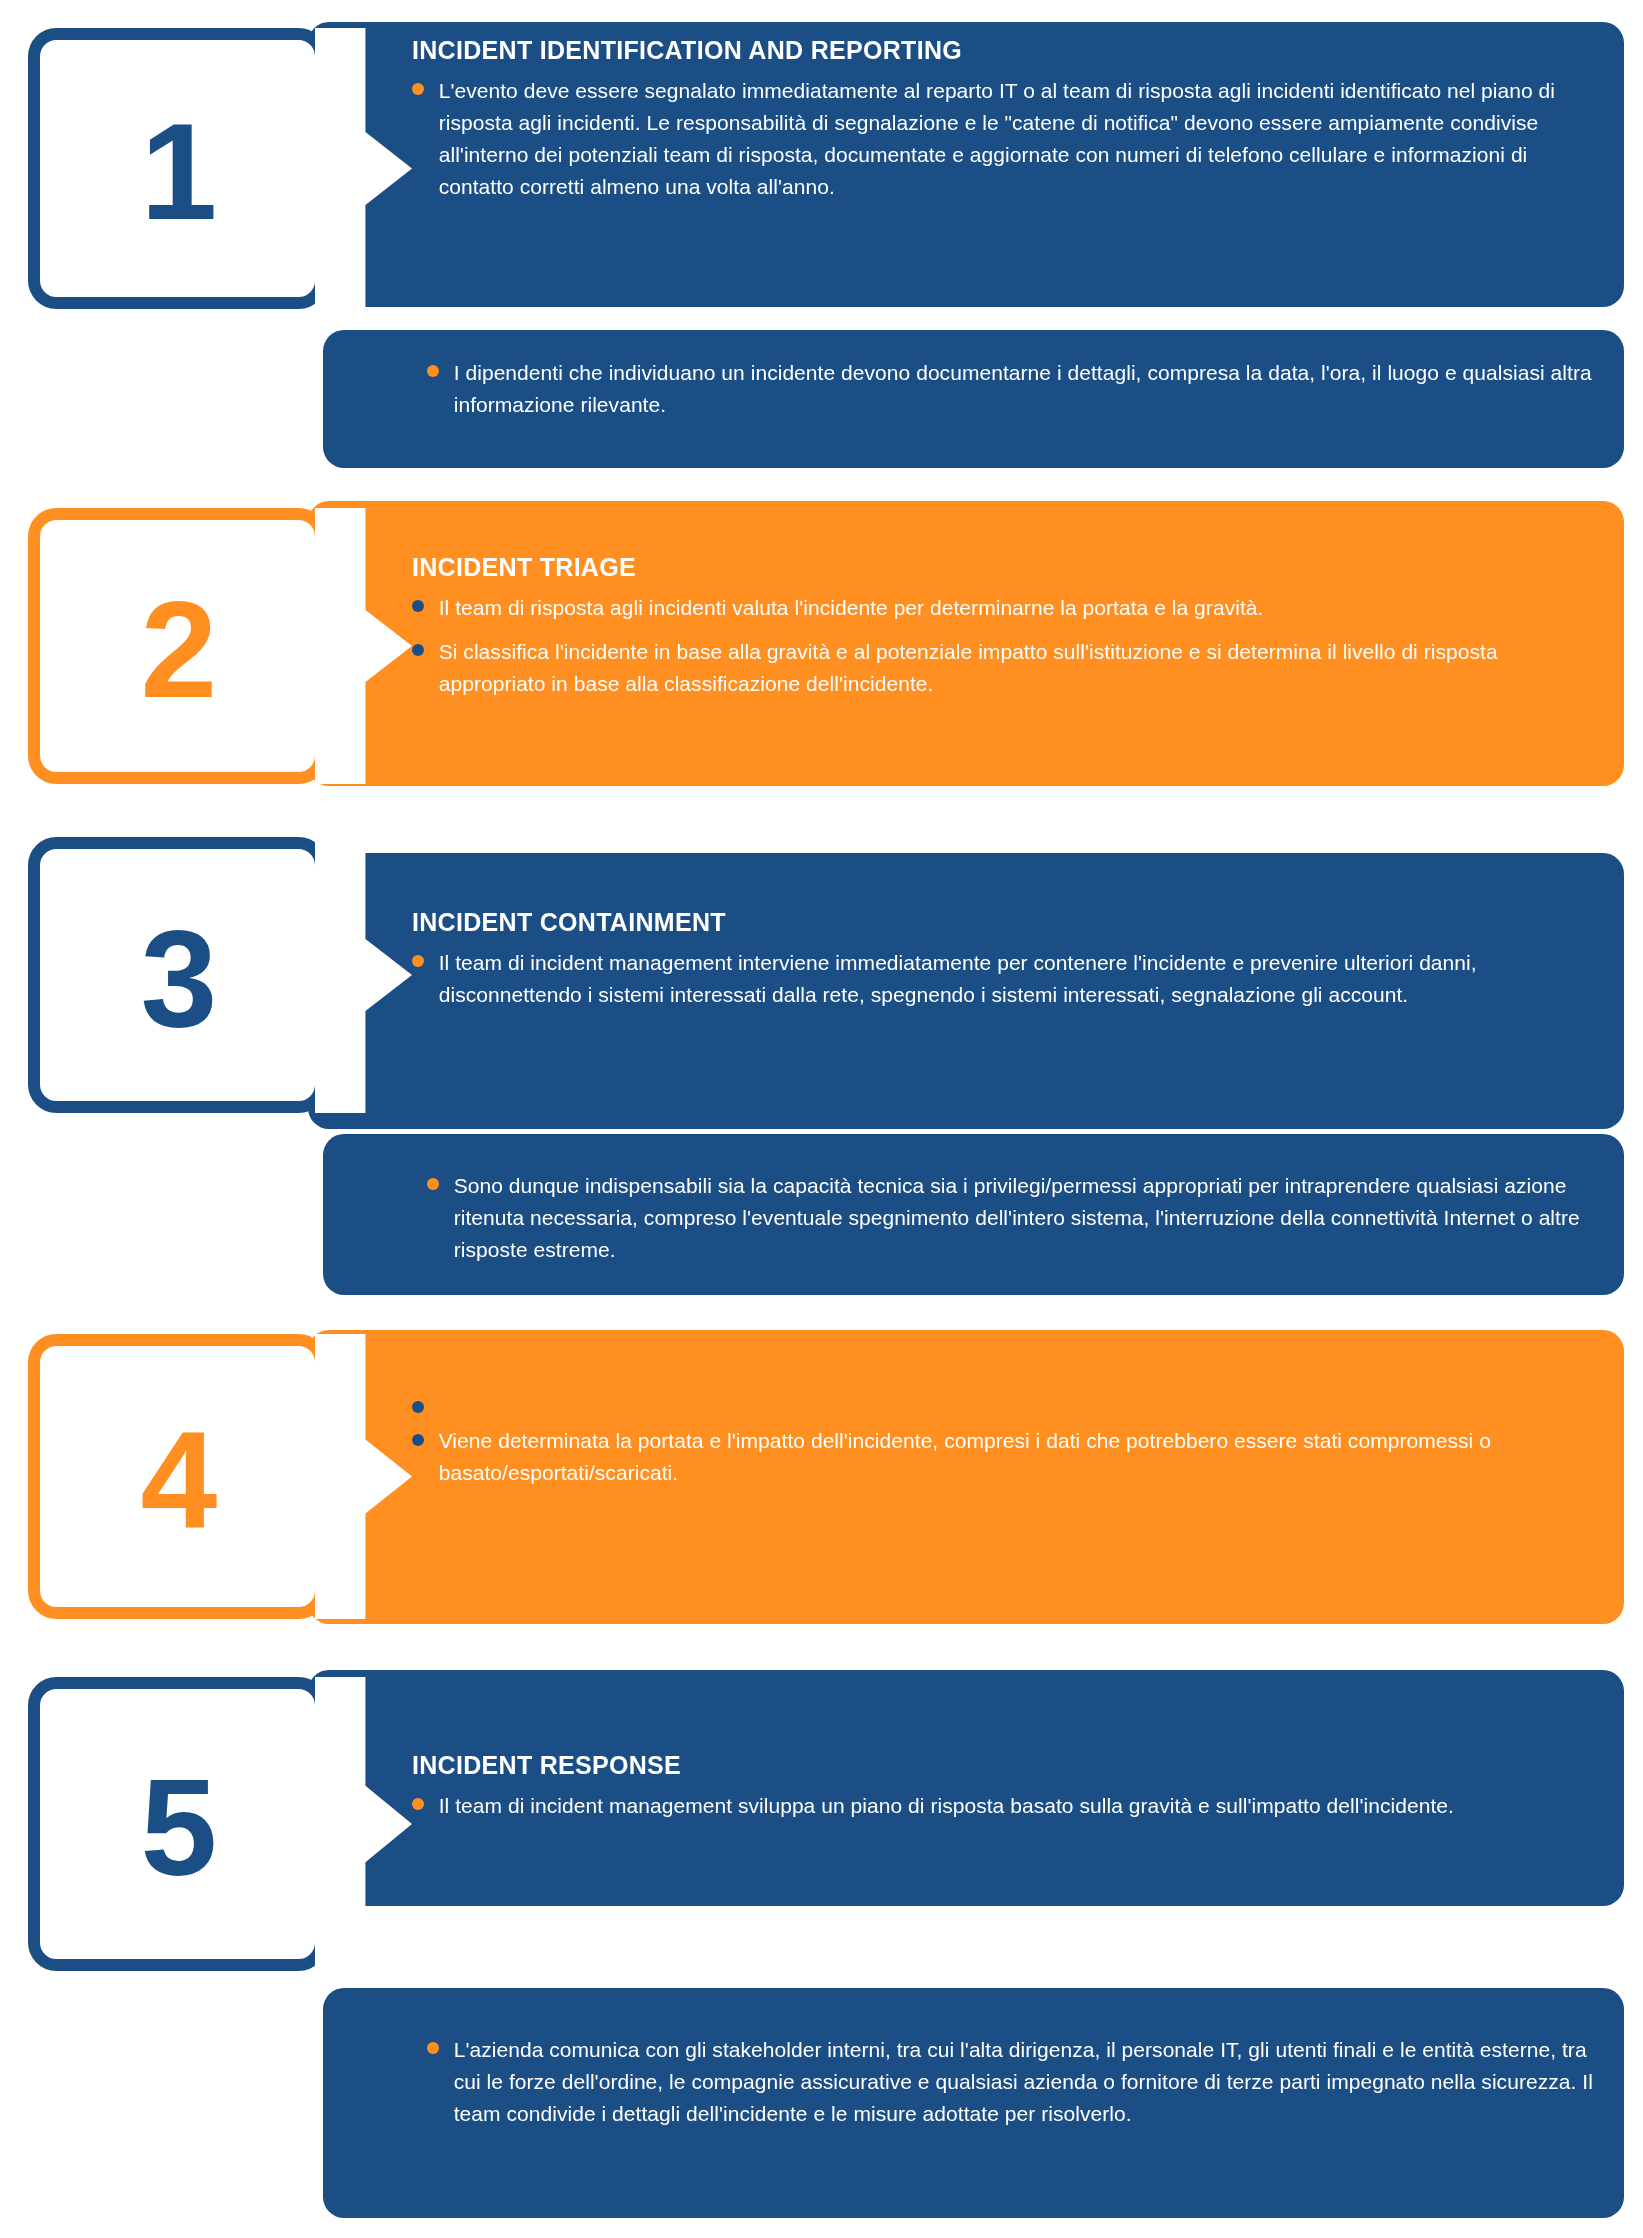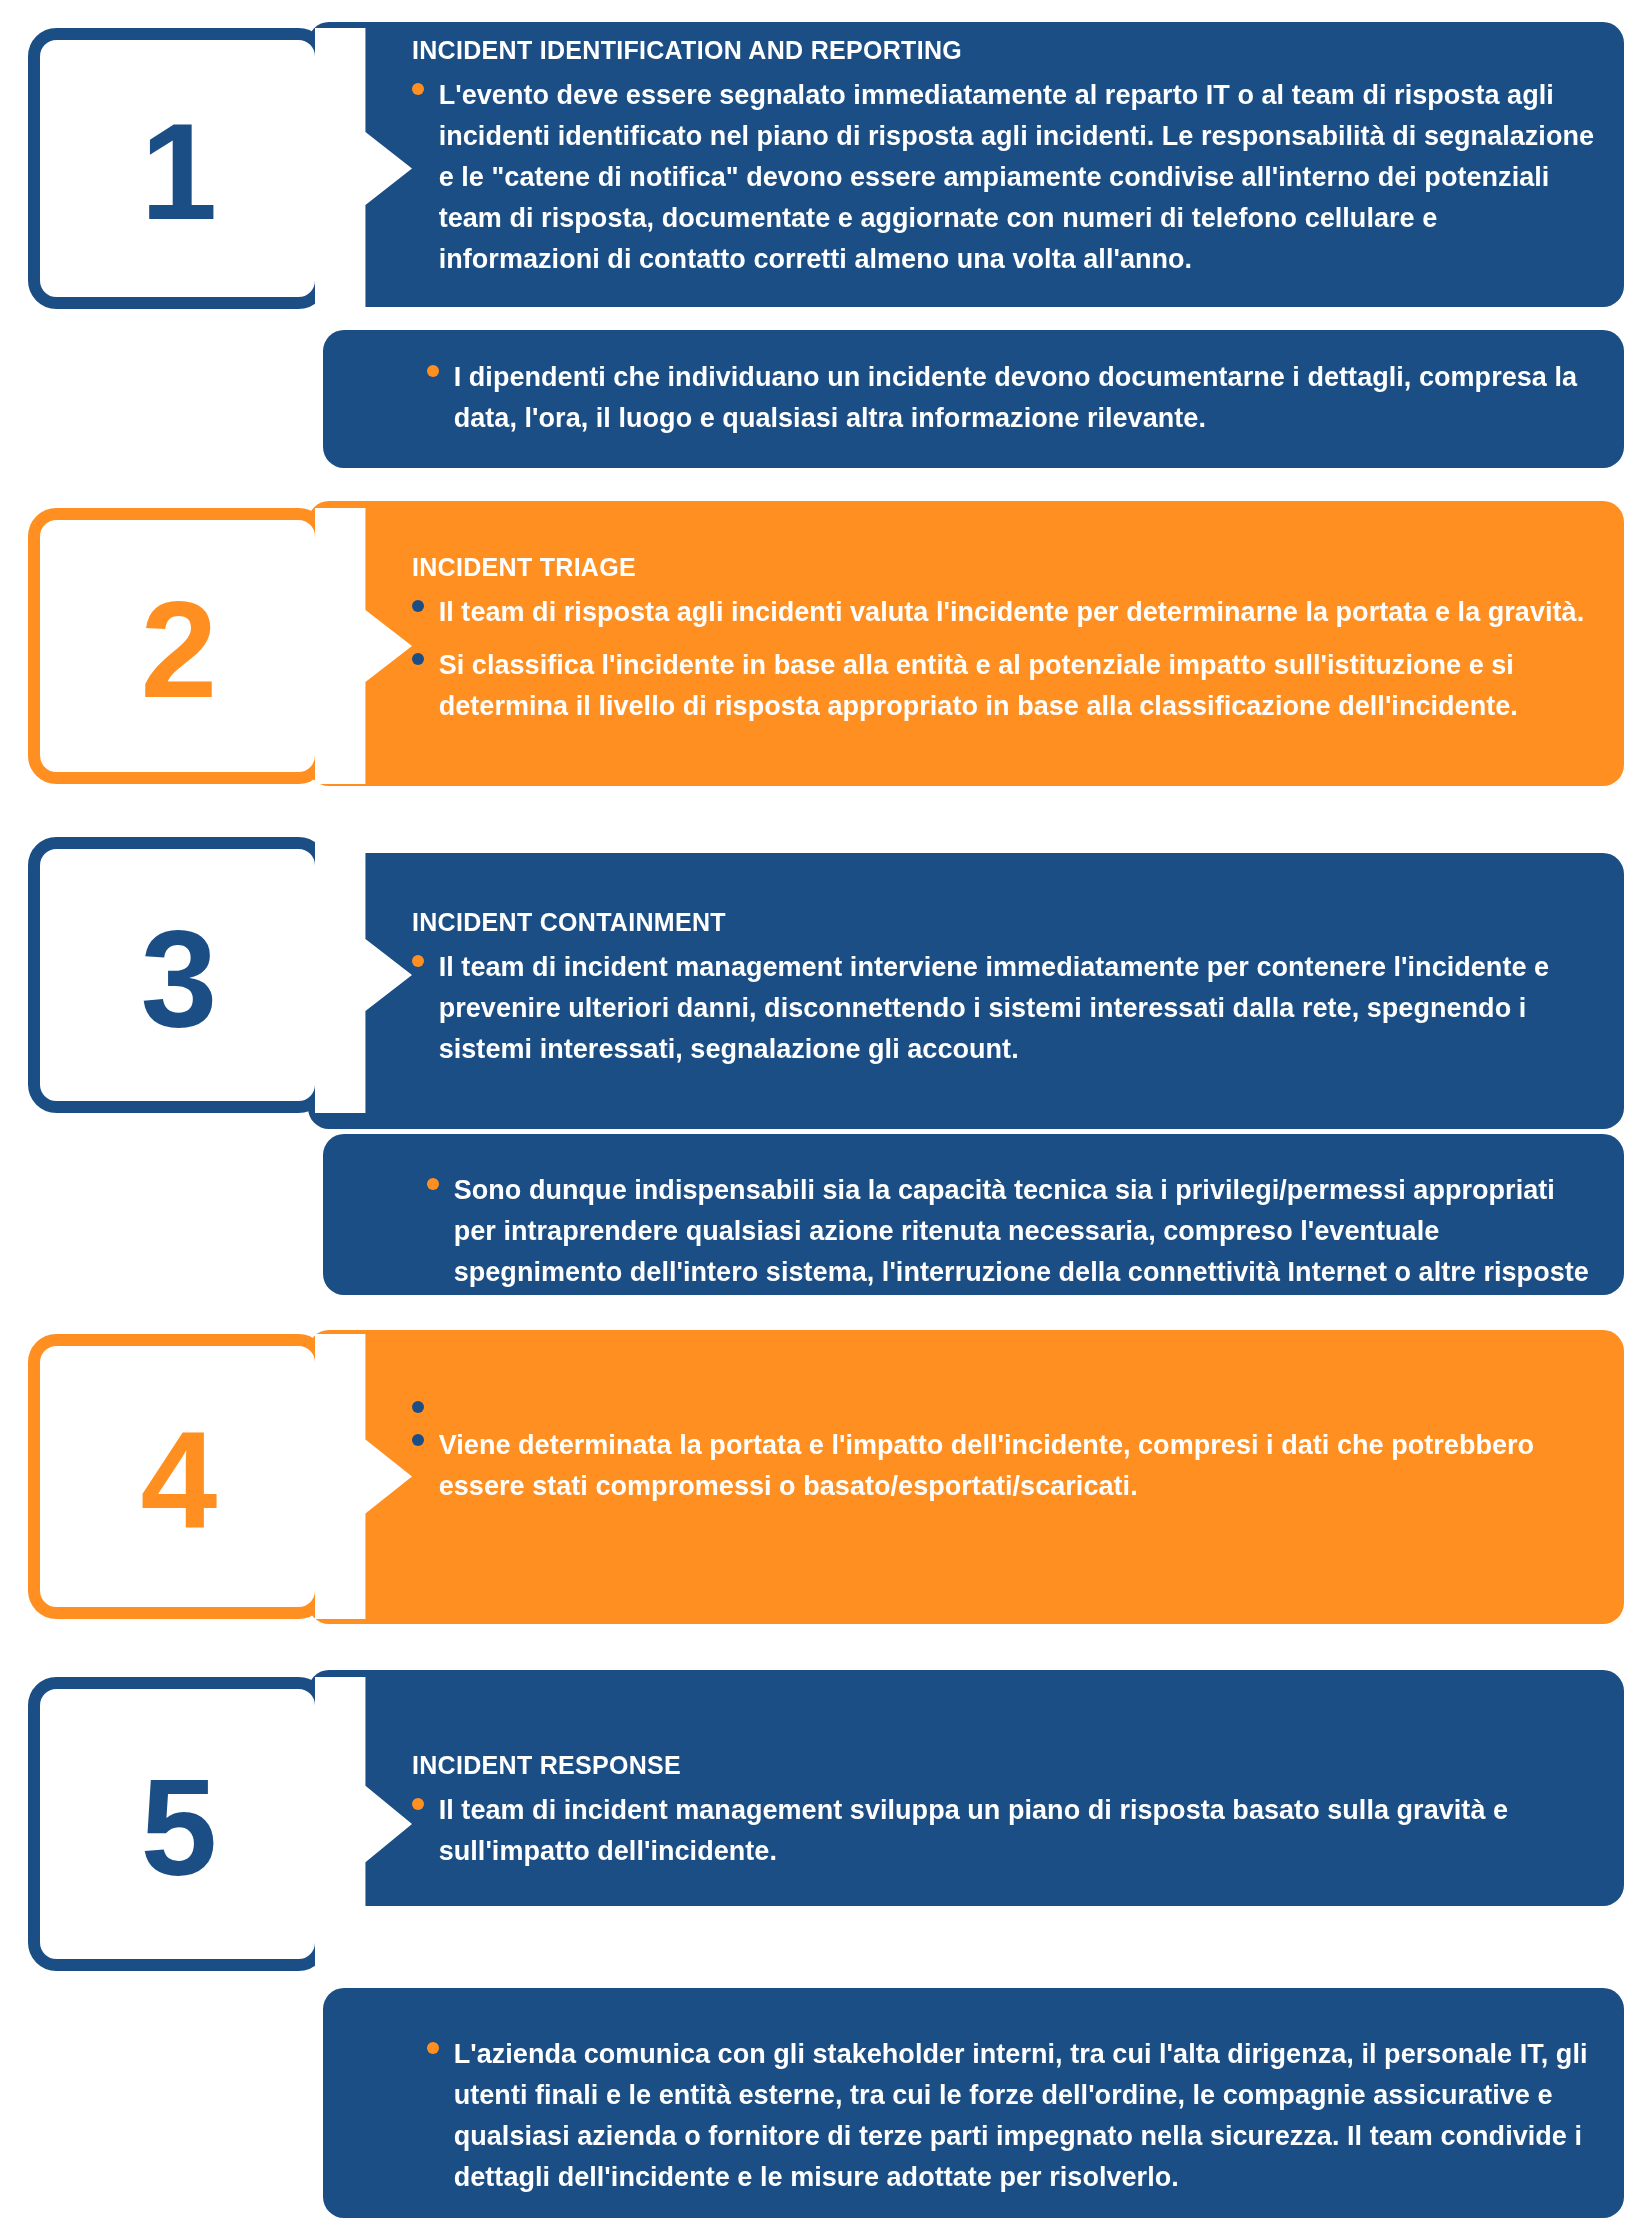--- a/index.html
+++ b/index.html
@@ -113,23 +113,23 @@
     width: 12px;
     height: 12px;
     border-radius: 50%;
     margin-top: 8.3px;
     margin-right: 14.7px;
   }
   .bullet-dot.orange { background: #FF8F21; }
   .bullet-dot.blue   { background: #1B4E85; }
   .bullet-text {
     color: #ffffff;
-    font-size: 27px;
+    font-size: 21px;
     line-height: 1.52;
-    font-weight: 700;
+    font-weight: 400;
     letter-spacing: 0.05px;
   }
 </style>
 </head>
 <body>
 
 <div class="infographic" id="root">
     <div class="panel blue" style="top: 22px; height: 285px;">
       <div class="panel-content" style="position: absolute; top: 14px; left: 0px; right: 0px;">
         <div class="panel-title">INCIDENT IDENTIFICATION AND REPORTING</div>
@@ -153,21 +153,21 @@
     </div>
     <div class="panel orange" style="top: 501px; height: 285px;">
       <div class="panel-content" style="position: absolute; top: 52px; left: 0px; right: 0px;">
         <div class="panel-title">INCIDENT TRIAGE</div>
         <div class="bullet-row">
           <span class="bullet-dot blue"></span>
           <span class="bullet-text">Il team di risposta agli incidenti valuta l'incidente per determinarne la portata e la gravità.</span>
         </div>
         <div class="bullet-row">
           <span class="bullet-dot blue"></span>
-          <span class="bullet-text">Si classifica l'incidente in base alla entità e al potenziale impatto sull'istituzione e si determina il livello di risposta appropriato in base alla classificazione dell'incidente.</span>
+          <span class="bullet-text">Si classifica l'incidente in base alla gravità e al potenziale impatto sull'istituzione e si determina il livello di risposta appropriato in base alla classificazione dell'incidente.</span>
         </div>
       </div>
     </div>
     <div class="numcard orange" style="top: 508px; height: 276px;">
       <div class="numcard-inner"></div>
       <div class="numcard-number orange" style="top: 60px;">2</div>
     </div>
     <div class="panel blue" style="top: 833px; height: 276px; margin-top: 20px;">
       <div class="panel-content" style="position: absolute; top: 55px; left: 0px; right: 0px;">
         <div class="panel-title">INCIDENT CONTAINMENT</div>

